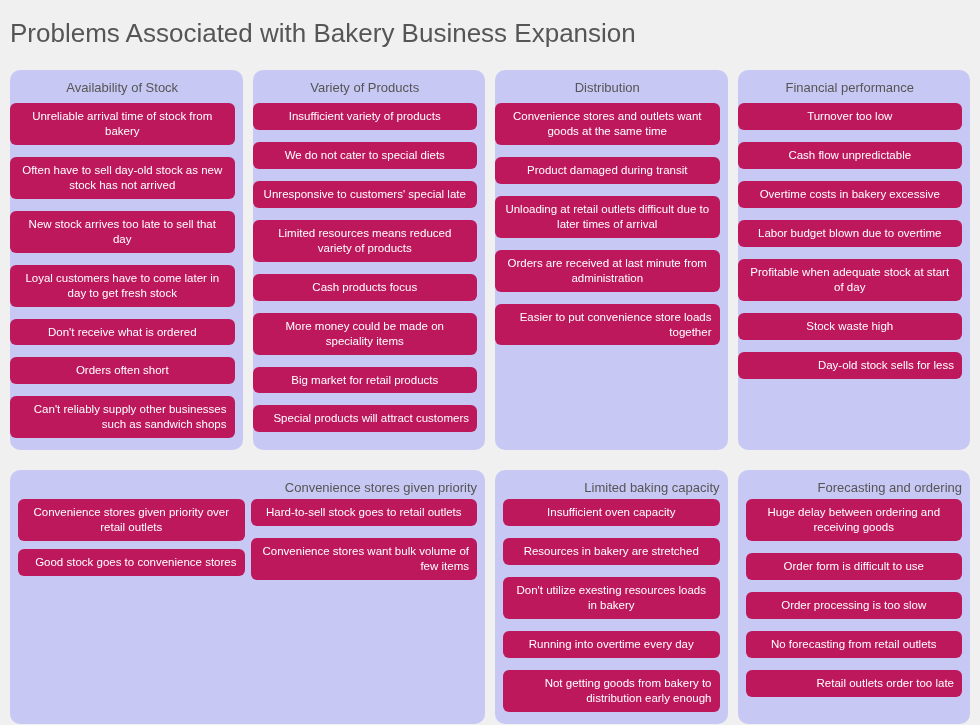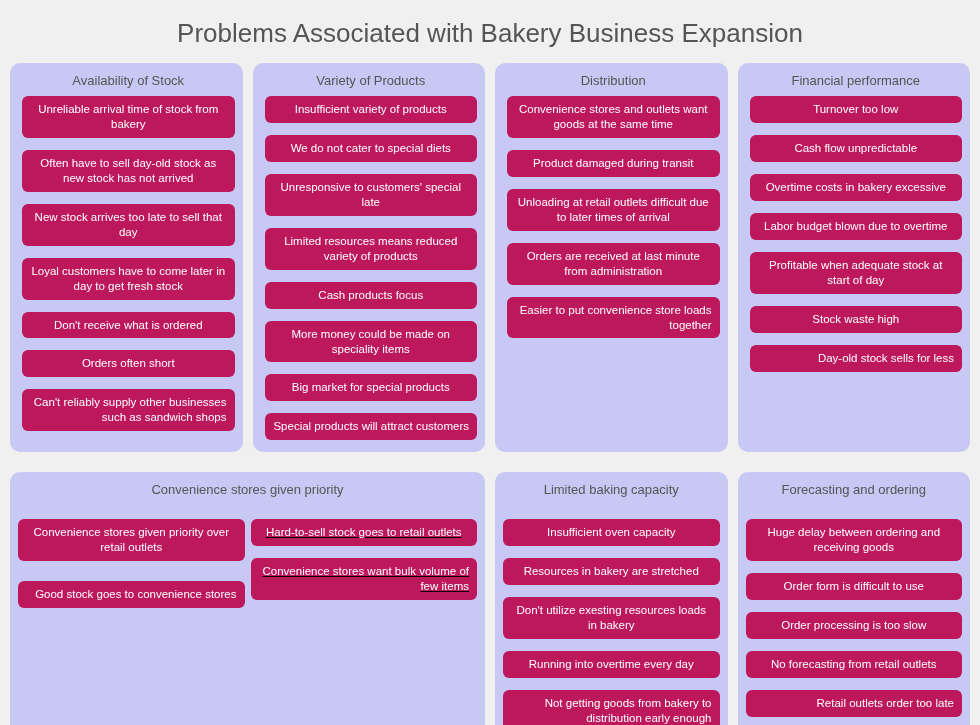--- a/index.html
+++ b/index.html
@@ -4,37 +4,37 @@
   <style>
     * { box-sizing: border-box; margin: 0; padding: 0; }
     body {
       background: #f0f0f0;
       font-family: Arial, sans-serif;
       width: 980px;
       min-height: 725px;
       padding: 10px;
     }
     h1 {
-      text-align: center;
+      text-align: left;
       color: #555;
       font-size: 26px;
       font-weight: normal;
-      margin-bottom: 14px;
+      margin-bottom: 21px;
       padding-top: 8px;
     }
     .main-grid {
       display: grid;
       grid-template-columns: 1fr 1fr 1fr 1fr;
       grid-template-rows: auto auto;
       gap: 10px;
     }
     .section-panel {
       background: #c8c8f5;
       border-radius: 10px;
-      padding: 10px 8px 12px 12px;
+      padding: 10px 8px 12px 0;
     }
     .section-title {
       text-align: center;
       color: #555;
       font-size: 13px;
       margin-bottom: 8px;
       font-weight: normal;
     }
     .card {
       background: #be185d;
@@ -55,24 +55,24 @@
     }
     .bottom-wide {
       grid-column: span 2;
     }
     .bottom-panel {
       background: #c8c8f5;
       border-radius: 10px;
       padding: 10px 8px 12px 8px;
     }
     .bottom-panel .section-title {
-      text-align: center;
+      text-align: right;
       color: #555;
       font-size: 13px;
-      margin-bottom: 22px;
+      margin-bottom: 4px;
     }
     .inner-grid {
       display: grid;
       grid-template-columns: 1fr 1fr;
       gap: 6px;
     }
     .full-grid {
       display: flex;
       flex-direction: column;
       gap: 6px;
@@ -107,21 +107,21 @@
 
     <div class="section-panel">
       <div class="section-title">Variety of Products</div>
       <div class="full-grid">
       <div class="card">Insufficient variety of products</div>
           <div class="card">We do not cater to special diets</div>
           <div class="card">Unresponsive to customers' special late</div>
           <div class="card">Limited resources means reduced variety of products</div>
           <div class="card">Cash products focus</div>
           <div class="card">More money could be made on speciality items</div>
-          <div class="card">Big market for special products</div>
+          <div class="card">Big market for retail products</div>
           <div class="card">Special products will attract customers</div>
         </div>
     </div>
 
     <div class="section-panel">
       <div class="section-title">Distribution</div>
       <div class="full-grid">
       <div class="card">Convenience stores and outlets want goods at the same time</div>
           <div class="card">Product damaged during transit</div>
           <div class="card">Unloading at retail outlets difficult due to later times of arrival</div>
@@ -142,25 +142,25 @@
           <div class="card">Day-old stock sells for less</div>
         </div>
     </div>
   </div>
 
   <div class="bottom-row">
 
     <div class="bottom-panel bottom-wide">
       <div class="section-title">Convenience stores given priority</div>
       <div class="inner-grid">
-      <div style="display: flex; flex-direction: column; gap: 14px;">
+      <div style="display: flex; flex-direction: column; gap: 2px;">
             <div class="card">Convenience stores given priority over retail outlets</div>
             <div class="card">Good stock goes to convenience stores</div>
           </div>
-          <div style="display: flex; flex-direction: column; gap: 6px; text-decoration: underline;">
+          <div style="display: flex; flex-direction: column; gap: 6px;">
             <div class="card">Hard-to-sell stock goes to retail outlets</div>
             <div class="card">Convenience stores want bulk volume of few items</div>
           </div>
         </div>
     </div>
 
     <div class="bottom-panel">
       <div class="section-title">Limited baking capacity</div>
       <div class="full-grid">
       <div class="card">Insufficient oven capacity</div>

